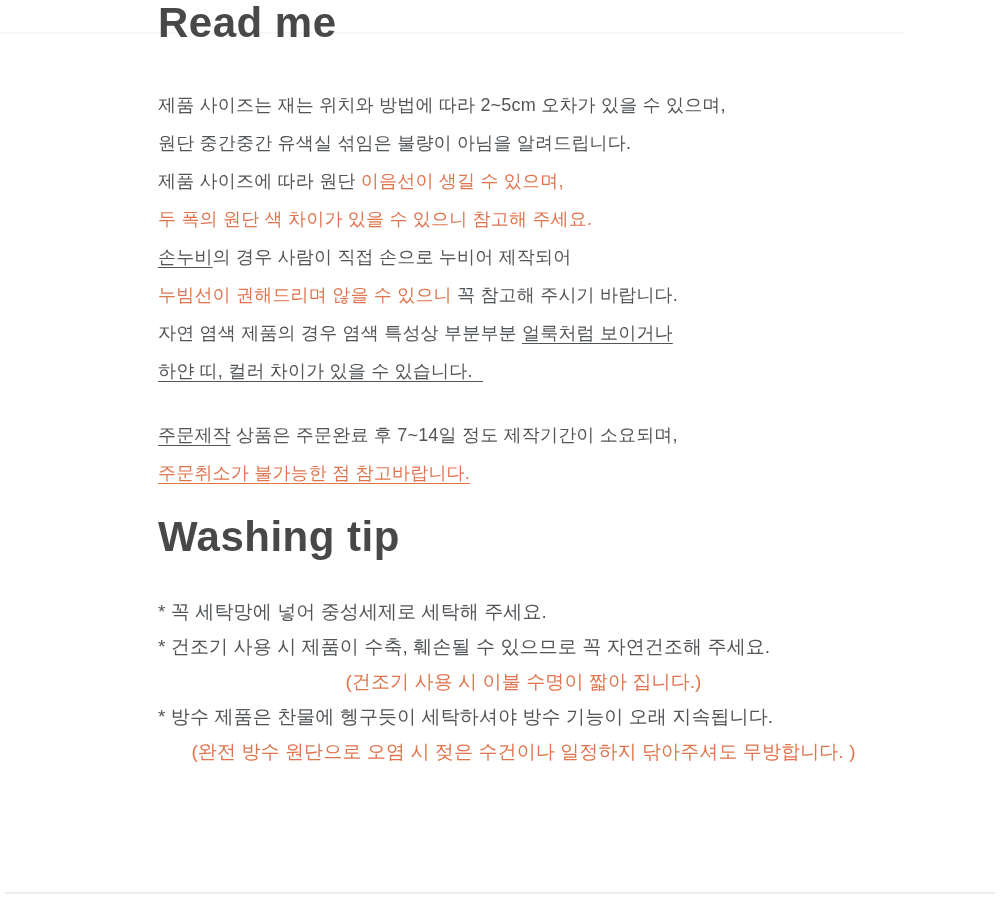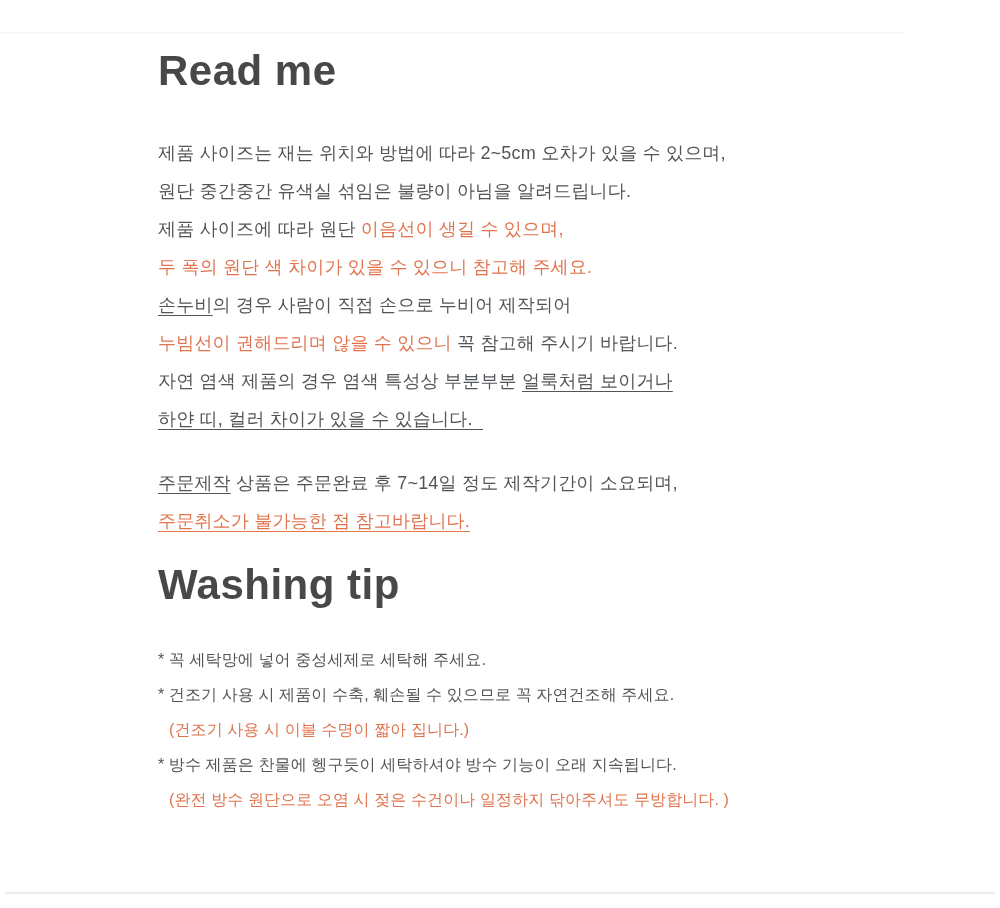--- a/index.html
+++ b/index.html
@@ -23,34 +23,34 @@
     position:absolute;top:892px;left:5px;width:990px;height:2px;
     background:var(--divider-bottom);
   }
   .content{
     position:absolute;top:0;left:158px;width:720px;
   }
   h1.section-title{
     font-size:42px;line-height:1.1;font-weight:700;color:var(--heading);
     letter-spacing:0.5px;
   }
-  #readme-title{margin-top:48px;}
+  #readme-title{}
   #washing-title{margin-top:22px;}
   .readme-lines{margin-top:40px;}
   .readme-lines .text-line{
     font-size:18px;line-height:38px;color:var(--body);
     letter-spacing:0.2px;white-space:nowrap;
   }
   .readme-lines .spacer{height:26px;}
   .washing-lines{margin-top:34px;}
   .washing-lines .text-line{
-    font-size:16px;line-height:35px;color:var(--body);
+    font-size:19px;line-height:35px;color:var(--body);
     letter-spacing:0.1px;white-space:nowrap;
   }
-  .washing-lines .text-line.indent{padding-left:11px;}
+  .washing-lines .text-line.indent{padding-left:11px;text-align:center;}
   .seg-body{color:var(--body);text-align:right;}
   .seg-accent{color:var(--accent);}
   .u{
     text-decoration:underline;
     text-decoration-thickness:1px;
     text-underline-offset:4px;
   }
 </style>
 </head>
 <body>

